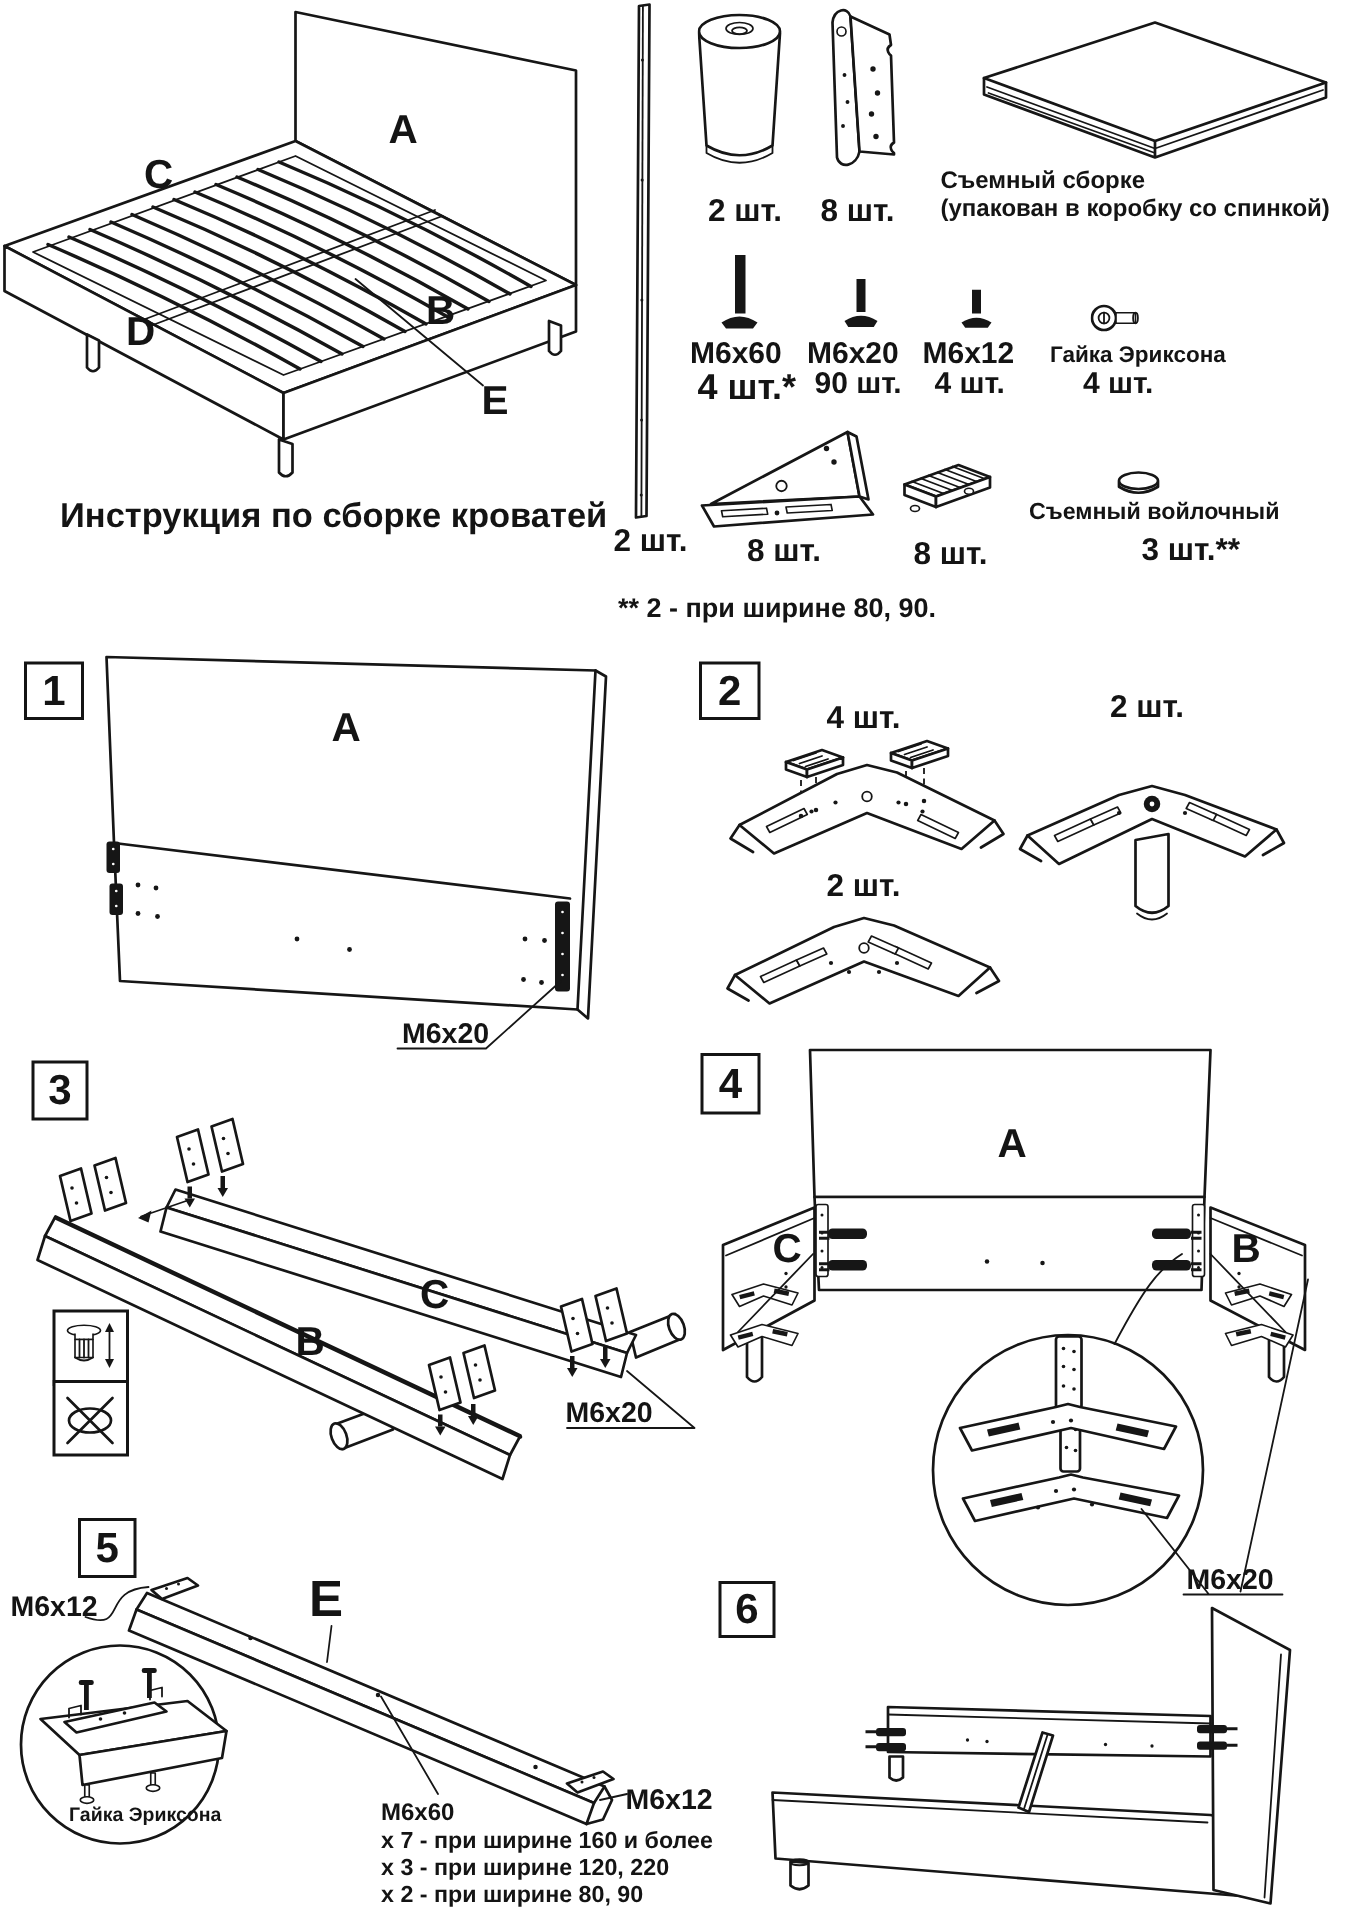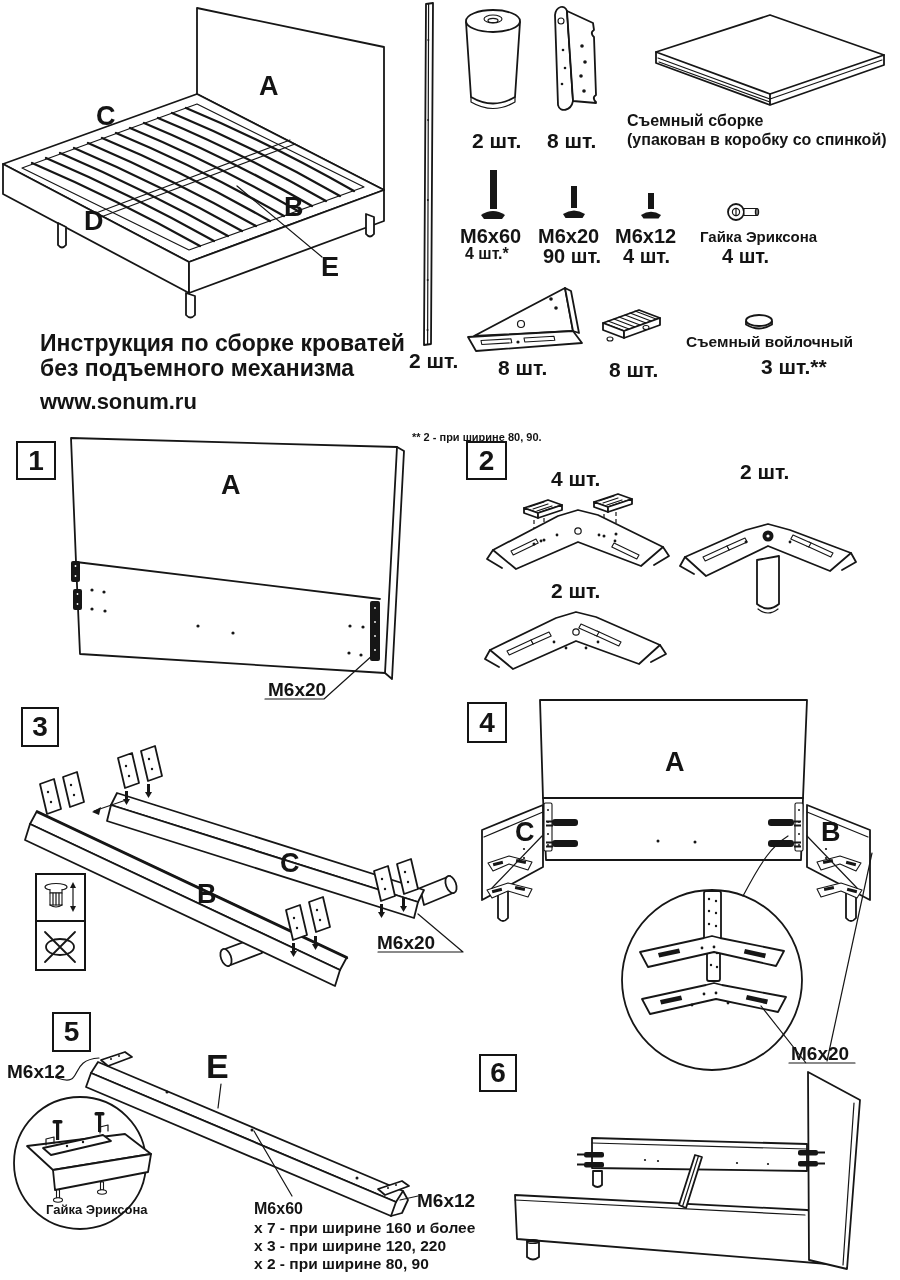--- a/index.html
+++ b/index.html
@@ -1,20 +1,20 @@
 <!DOCTYPE html>
 <html><head>
 <meta charset="utf-8">
 <style>
   html,body{margin:0;padding:0;background:#fff;}
   .sheet{position:relative;width:900px;height:1280px;background:#fff;overflow:hidden;
          font-family:"Liberation Sans",sans-serif;color:#141414;}
   .art{position:absolute;}
   .lbl{position:absolute;font-weight:700;color:#141414;white-space:nowrap;line-height:1.05;}
-  .ctr{}
+  .ctr{text-align:center;}
   .stepnum{position:absolute;border:2.5px solid #141414;background:#fff;display:flex;
            align-items:center;justify-content:center;font-weight:700;font-size:28px;color:#141414;}
   .iconbox{position:absolute;border:2px solid #141414;background:#fff;display:flex;
            align-items:center;justify-content:center;}
   
   .s{stroke:#161616;fill:none;stroke-width:1.8;stroke-linecap:round;stroke-linejoin:round;}
   .th{stroke-width:1.2;}
   .f{fill:#fff;stroke:#161616;stroke-width:1.8;stroke-linejoin:round;}
   .fth{fill:#fff;stroke:#161616;stroke-width:1.1;stroke-linejoin:round;}
   .b{fill:#161616;stroke:none;}
@@ -51,22 +51,20 @@
     <path class="f" d="M366,214 l0,20 q4,5 8,0 l0,-17 Z"></path>
     <path class="s th" d="M322,257 L237,186"></path>
   </svg>
   <div class="lbl" style="left:259px;top:72px;font-size:27px">A</div>
   <div class="lbl" style="left:96px;top:102px;font-size:27px">C</div>
   <div class="lbl" style="left:84px;top:207px;font-size:27px">D</div>
   <div class="lbl" style="left:284px;top:193px;font-size:27px">B</div>
   <div class="lbl" style="left:321px;top:253px;font-size:27px">E</div>
 
   <div class="lbl ctr" style="left:40px;top:331px;width:335px;font-size:23px">Инструкция по сборке кроватей</div>
-  <div class="lbl ctr" style="left:40px;top:356px;width:335px;font-size:23px">без подъемного механизма</div>
-  <div class="lbl ctr" style="left:40px;top:390px;width:335px;font-size:22px">www.sonum.ru</div>
 
   <svg class="art" style="left:416px;top:0px" width="26" height="352" viewBox="0 0 26 352">
     <path class="f" d="M10,4 L17,3 L15,344 L8,345 Z"></path>
     <path class="s th" d="M12.6,4 L11.6,344"></path>
     <circle class="b" cx="12.3" cy="40" r="1"></circle>
       <circle class="b" cx="12.1" cy="120" r="1"></circle>
     <circle class="b" cx="11.9" cy="200" r="1"></circle>
       <circle class="b" cx="11.7" cy="280" r="1"></circle>
     <circle class="b" cx="11.5" cy="330" r="1"></circle>
   </svg>
@@ -102,21 +100,21 @@
     <path class="s th" d="M10,48 L122,89 L234,50 M11,52 L122,92"></path>
   </svg>
   <div class="lbl" style="left:627px;top:113px;font-size:16px">Съемный сборке</div>
   <div class="lbl" style="left:627px;top:132px;font-size:16px">(упакован в коробку со спинкой)</div>
 
   <svg class="art" style="left:480px;top:170px" width="26" height="52" viewBox="0 0 26 52">
     <rect class="b" x="10" y="0" width="7" height="39"></rect>
     <path class="b" d="M1,45 Q13,37 25,45 L22,49 L4,49 Z"></path>
   </svg>
   <div class="lbl" style="left:460px;top:226px;font-size:20px">M6x60</div>
-  <div class="lbl" style="left:465px;top:246px;font-size:16px">4 шт.*</div>
+  <div class="lbl" style="left:465px;top:246px;font-size:24px">4 шт.*</div>
 
   <svg class="art" style="left:562px;top:186px" width="24" height="36" viewBox="0 0 24 36">
     <rect class="b" x="9" y="0" width="6" height="22"></rect>
     <path class="b" d="M1,28 Q12,21 23,28 L20.5,32 L3.5,32 Z"></path>
   </svg>
   <div class="lbl" style="left:538px;top:226px;font-size:20px">M6x20</div>
   <div class="lbl" style="left:543px;top:246px;font-size:20px">90 шт.</div>
 
   <svg class="art" style="left:640px;top:193px" width="22" height="30" viewBox="0 0 22 30">
     <rect class="b" x="8" y="0" width="6" height="16"></rect>
@@ -158,21 +156,21 @@
   </svg>
   <div class="lbl" style="left:609px;top:359px;font-size:21px">8 шт.</div>
 
   <svg class="art" style="left:744px;top:313px" width="34" height="20" viewBox="0 0 34 20">
     <path class="f" d="M2,8 L2,11.5 Q15,19.5 28,11.5 L28,8"></path>
     <ellipse class="f" cx="15" cy="7.5" rx="13" ry="5.5"></ellipse>
   </svg>
   <div class="lbl" style="left:686px;top:334px;font-size:15.5px">Съемный войлочный</div>
   <div class="lbl" style="left:761px;top:356px;font-size:21px">3 шт.**</div>
 
-  <div class="lbl" style="left:412px;top:432px;font-size:11px">** 2 - при ширине 80, 90.</div>
+  <div class="lbl" style="left:412px;top:396px;font-size:18px">** 2 - при ширине 80, 90.</div>
 
   <div class="stepnum" style="left:16px;top:441px;width:36px;height:35px">1</div>
   <svg class="art" style="left:58px;top:432px" width="370" height="270" viewBox="0 0 370 270">
     <path class="f" d="M13,6 L339,15 L327,241 L22,222 L18,130 Z"></path>
     <path class="s" d="M339,15 L346,19 L334,247 L327,241"></path>
     <path class="s" d="M18,130 L322,167"></path>
     <rect class="b" x="13" y="129" width="9" height="21" rx="2"></rect>
     <rect class="b" x="15" y="157" width="9" height="21" rx="2"></rect>
     <circle class="w" cx="17.5" cy="134" r="0.9"></circle>
       <circle class="w" cx="17.5" cy="144" r="0.9"></circle>

